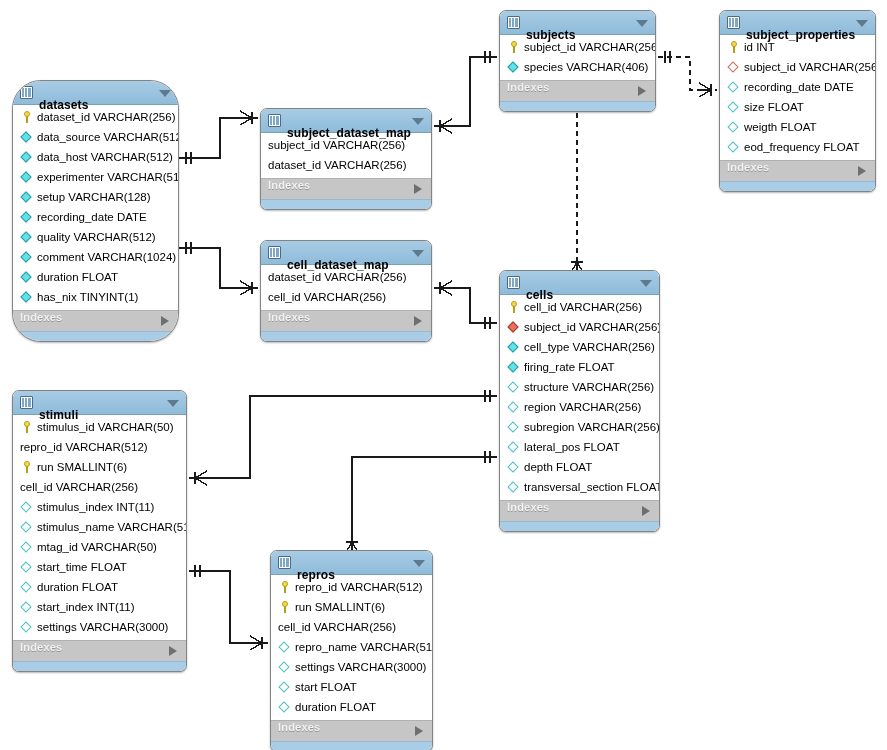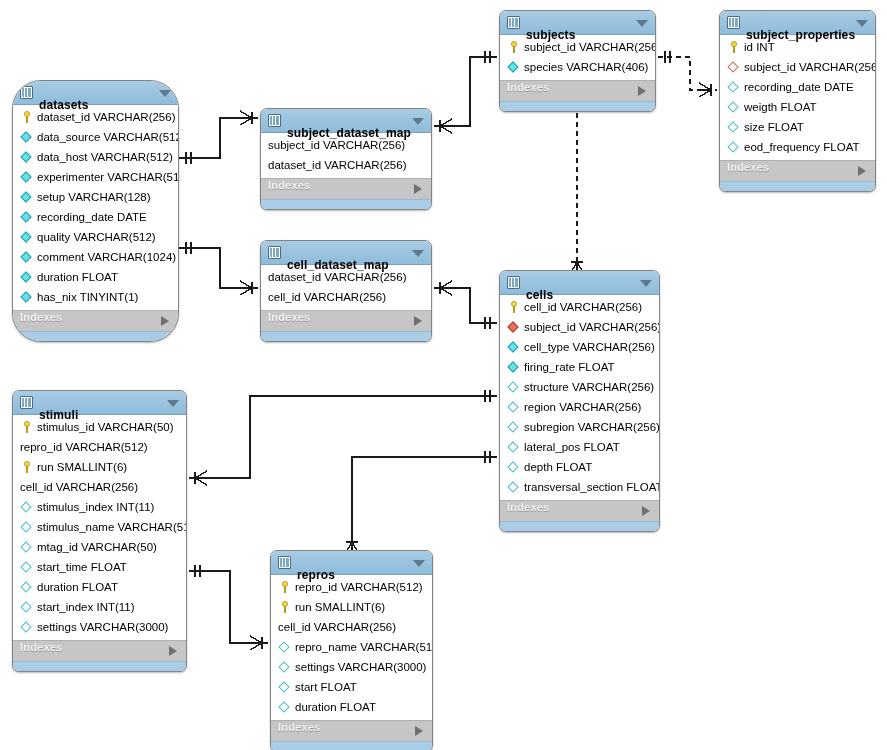--- a/index.html
+++ b/index.html
@@ -333,25 +333,25 @@
         <div class="col">
           <span class="gi d red-o"></span>
           <span class="lbl">subject_id VARCHAR(256)</span>
         </div>
         <div class="col">
           <span class="gi d cyan-o"></span>
           <span class="lbl">recording_date DATE</span>
         </div>
         <div class="col">
           <span class="gi d cyan-o"></span>
+          <span class="lbl">size FLOAT</span>
+        </div>
+        <div class="col">
+          <span class="gi d cyan-o"></span>
           <span class="lbl">weigth FLOAT</span>
-        </div>
-        <div class="col">
-          <span class="gi d cyan-o"></span>
-          <span class="lbl">size FLOAT</span>
         </div>
         <div class="col">
           <span class="gi d cyan-o"></span>
           <span class="lbl">eod_frequency FLOAT</span>
         </div>
       </div>
       <div class="tbl-ft">
         <span class="lbl">Indexes</span>
         <span class="ft-arrow"></span>
       </div>

